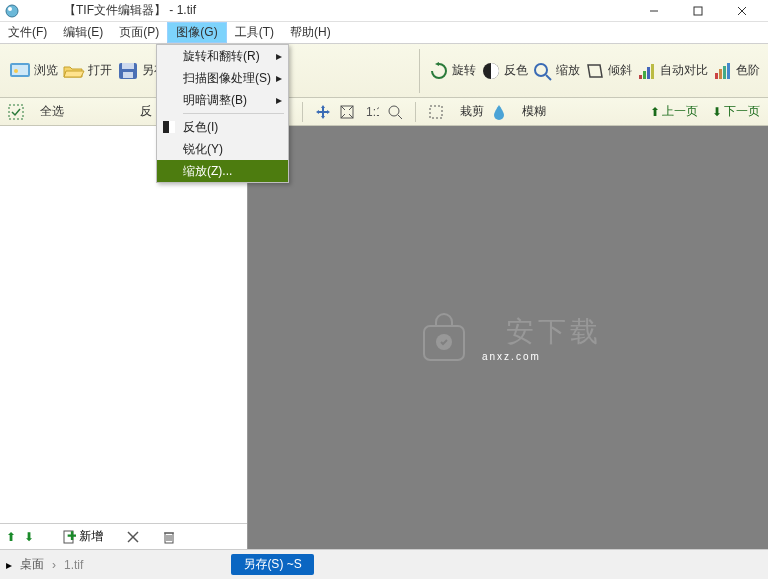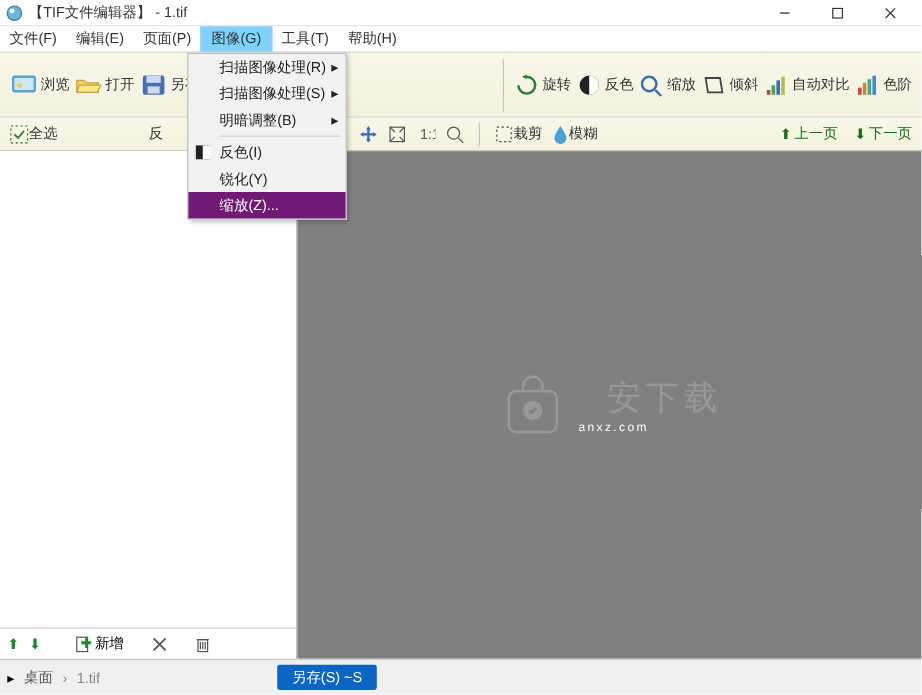--- a/index.html
+++ b/index.html
@@ -1,34 +1,34 @@
 <!DOCTYPE html>
 <html><head>
 <meta charset="utf-8">
 <style>
   * { box-sizing: border-box; margin: 0; padding: 0; font-family: "Microsoft YaHei", "SimSun", sans-serif; font-size: 12px; }
   body { width: 768px; height: 579px; background: #fff; overflow: hidden; position: relative; }
   
-  .titlebar { height: 22px; display: flex; align-items: center; padding: 0 4px; background: #fff; border-bottom: 1px solid #e0e0e0; }
+  .titlebar { height: 22px; display: flex; align-items: center; padding: 0 4px; background: #fff; border-bottom: 1px solid #e0e0e0; gap: 40px; }
   .titlebar .icon { width: 16px; height: 16px; margin-right: 4px; }
   .titlebar .title { flex: 1; color: #333; }
   .win-controls { display: flex; gap: 0; }
   .win-btn { width: 44px; height: 20px; display: flex; align-items: center; justify-content: center; color: #333; }
   
   .menubar { height: 22px; display: flex; align-items: stretch; background: #fff; border-bottom: 1px solid #d0d0d0; }
   .menubar .menu-item { padding: 0 8px; display: flex; align-items: center; color: #333; cursor: default; }
   .menubar .menu-item.active { background: #7dd3fc; border: 1px solid #99d1ff; }
   
   .main-toolbar { height: 54px; background: linear-gradient(#f8f8e8, #f3f2df); border-bottom: 1px solid #c8c8b8; display: flex; align-items: center; padding: 2px 8px; gap: 4px; }
   .tool-btn { display: flex; flex-direction: row; align-items: center; justify-content: center; min-width: 44px; height: 48px; gap: 2px; cursor: default; }
   .tool-btn .tlabel { color: #333; font-size: 12px; }
   .tool-sep { width: 1px; height: 44px; background: #c8c8b8; margin: 0 4px; }
   
   .sub-toolbar { height: 28px; background: linear-gradient(#f8f8e8, #f3f2df); border-bottom: 1px solid #c8c8b8; display: flex; align-items: center; padding: 0 8px; gap: 8px; position: relative; }
-  .sub-item { display: flex; align-items: center; gap: 0; color: #333; cursor: default; }
+  .sub-item { display: flex; align-items: center; gap: 16px; color: #333; cursor: default; }
   .sub-sep { width: 1px; height: 20px; background: #c8c8b8; margin: 0 4px; }
   
   .workspace { position: absolute; top: 126px; left: 0; right: 0; bottom: 30px; display: flex; }
   .left-panel { width: 248px; background: #fff; border-right: 1px solid #999; display: flex; flex-direction: column; }
   .left-panel .content { flex: 1; }
   .left-panel .footer { height: 26px; border-top: 1px solid #ccc; display: flex; align-items: center; padding: 0 6px; gap: 8px; }
   .canvas-area { flex: 1; background: #808080; position: relative; display: flex; align-items: center; justify-content: center; }
   .watermark { color: #8c8c8c; text-align: center; display: flex; align-items: center; gap: 8px; }
   .watermark .wm-txt { display: flex; flex-direction: column; align-items: flex-start; }
   .watermark .wm-big { font-size: 28px; letter-spacing: 4px; color: #989898; margin-left: 24px; }
@@ -36,21 +36,21 @@
   
   .statusbar { position: absolute; left: 0; right: 0; bottom: 0; height: 30px; display: flex; align-items: center; background: #f0f0f0; border-top: 1px solid #ccc; }
   .crumb { padding: 2px 8px; color: #555; }
   .status-btn { margin-left: 140px; background: #0a66c2; color: #fff; padding: 2px 12px; border-radius: 2px; }
   
   .dropdown { position: absolute; top: 44px; left: 156px; width: 133px; background: #f2f2f2; border: 1px solid #bfbfbf; box-shadow: 2px 2px 4px rgba(0,0,0,.25); z-index: 50; }
   .dropdown .dd-item { height: 22px; display: flex; align-items: center; padding: 0 8px 0 26px; position: relative; color: #222; }
   .dropdown .dd-item .chev { position: absolute; right: 6px; }
   .dropdown .dd-item .dd-icon { position: absolute; left: 4px; width: 16px; display: flex; justify-content: center; }
   .dropdown .dd-sep { height: 1px; background: #d0d0d0; margin: 2px 4px 2px 26px; }
-  .dropdown .dd-item.highlight { background: #701a75; color: #fff; }
+  .dropdown .dd-item.highlight { background: #4d7c0f; color: #fff; }
   
   .nav-right { margin-left: auto; display: flex; gap: 14px; }
   .nav-link { color: #1a6b1a; display: flex; align-items: center; gap: 2px; }
   
   svg { display: block; }
 </style>
 </head>
 <body>
 
 <div class="titlebar">
@@ -85,21 +85,21 @@
   <div class="menu-item">文件(F)</div>
   <div class="menu-item">编辑(E)</div>
   <div class="menu-item">页面(P)</div>
   <div class="menu-item active">图像(G)</div>
   <div class="menu-item">工具(T)</div>
   <div class="menu-item">帮助(H)</div>
 </div>
 
 <div class="dropdown">
   <div class="dd-item">
-    <span>扫描图像处理(R)</span>
+    <span>旋转和翻转(R)</span>
     <span class="chev">▸</span>
   </div>
   <div class="dd-item">
     <span>扫描图像处理(S)</span>
     <span class="chev">▸</span>
   </div>
   <div class="dd-item">
     <span>明暗调整(B)</span>
     <span class="chev">▸</span>
   </div>

